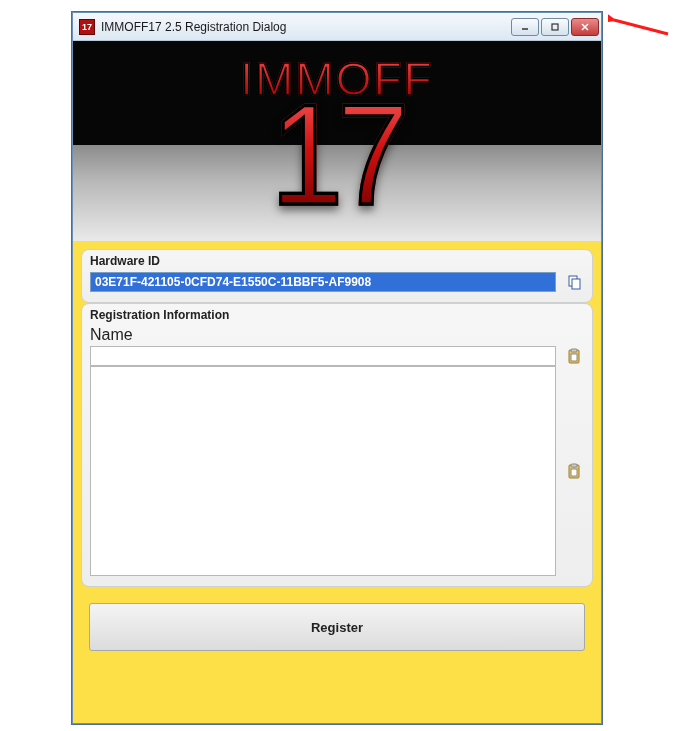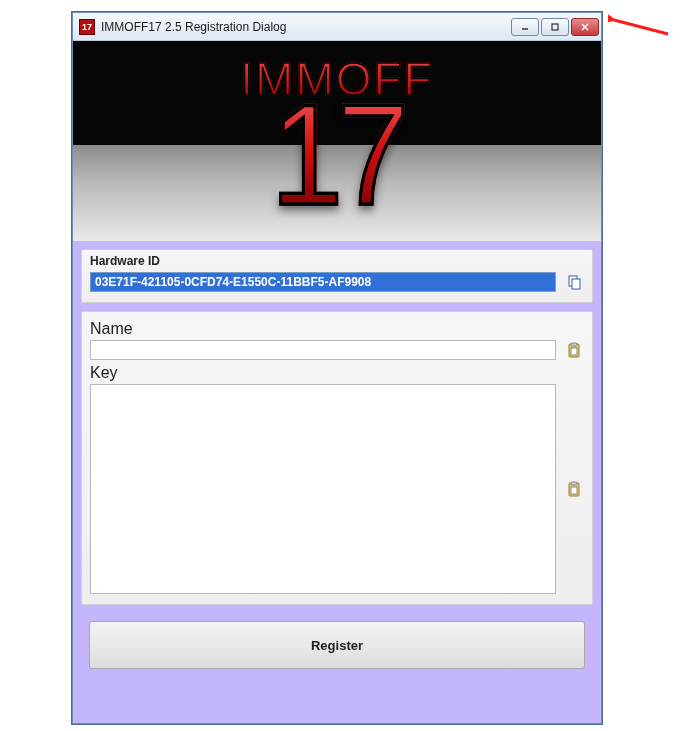--- a/index.html
+++ b/index.html
@@ -10,21 +10,21 @@
     height: 731px;
     position: relative;
   }
   .window {
     position: absolute;
     left: 72px;
     top: 12px;
     width: 530px;
     height: 712px;
     border: 1px solid #6b8fb5;
-    background: #c4b5fd;
+    background: #fde047;
     box-shadow: 0 0 0 1px #4a6f95;
   }
   .titlebar {
     height: 28px;
     background: linear-gradient(to bottom, #f4f8fc, #dde8f3);
     border-bottom: 1px solid #b8c8d8;
     display: flex;
     align-items: center;
     padding: 0 2px 0 6px;
     font-size: 12px;
@@ -98,23 +98,23 @@
     line-height: 0.85;
     transform: scaleY(1.1);
     filter: drop-shadow(0 4px 4px rgba(0,0,0,0.5));
   }
 
   .content {
     padding: 8px;
   }
   .group {
     border: 1px solid #d0d0d0;
-    border-radius: 2px;
+    border-radius: 8px;
     background: linear-gradient(to bottom,#f6f6f6,#eeeeee);
-    margin-bottom: 8px;
+    margin-bottom: 0;
     padding: 4px 8px 10px 8px;
     position: relative;
   }
   .group-title {
     font-size: 12px;
     font-weight: bold;
     color: #222;
     margin-bottom: 4px;
   }
   .label {
@@ -234,34 +234,34 @@
         <div class="icon-btn">
           <svg viewBox="0 0 16 16" width="16" height="16">
             <rect x="3" y="2" width="8" height="10" fill="#fff" stroke="#375f9f" stroke-width="1"></rect>
             <rect x="6" y="5" width="8" height="10" fill="#fff" stroke="#375f9f" stroke-width="1"></rect>
           </svg>
         </div>
       </div>
     </div>
 
     <div class="group">
+      <div class="group-title">Registration Information</div>
 
       <div class="label">Name</div>
       <div class="row">
         <input class="text-input" type="text" value="" style="">
         <div class="icon-btn">
           <svg viewBox="0 0 16 16" width="16" height="16">
             <rect x="3" y="2" width="10" height="13" rx="1" fill="#e8c96a" stroke="#a07d20"></rect>
             <rect x="5" y="1" width="6" height="3" rx="1" fill="#ccc" stroke="#888"></rect>
             <rect x="5" y="6" width="6" height="7" fill="#fff" stroke="#888"></rect>
           </svg>
         </div>
       </div>
 
-      <div class="label">Key</div>
       <div class="row">
         <textarea class="key-textarea" style=""></textarea>
         <div class="paste-wrap">
           <div class="icon-btn">
             <svg viewBox="0 0 16 16" width="16" height="16">
               <rect x="3" y="2" width="10" height="13" rx="1" fill="#e8c96a" stroke="#a07d20"></rect>
               <rect x="5" y="1" width="6" height="3" rx="1" fill="#ccc" stroke="#888"></rect>
               <rect x="5" y="6" width="6" height="7" fill="#fff" stroke="#888"></rect>
             </svg>
           </div>

